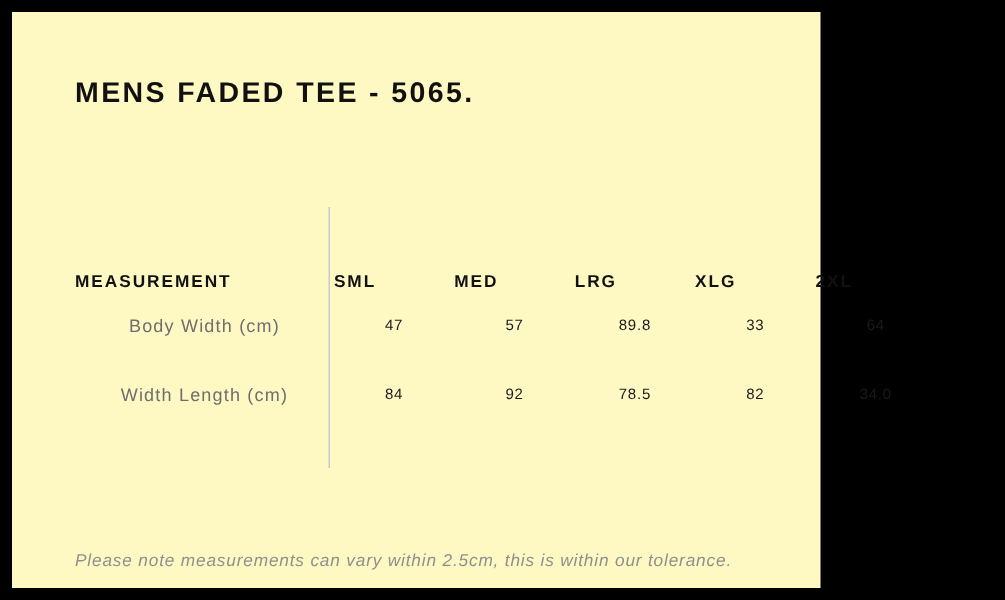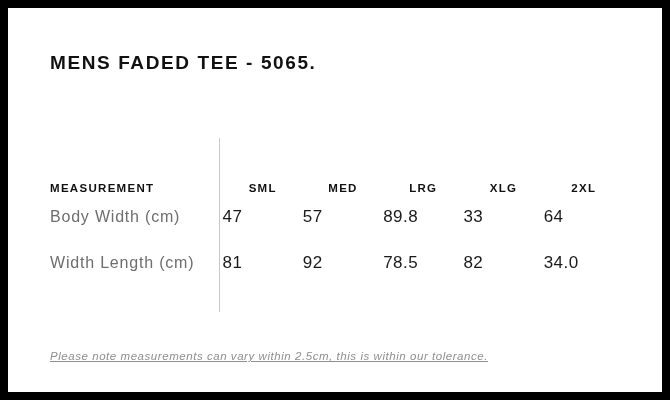--- a/index.html
+++ b/index.html
@@ -10,23 +10,23 @@
   body {
     width: 670px;
     height: 400px;
     font-family: "Liberation Sans", sans-serif;
     overflow: hidden;
   }
   .page {
     position: absolute;
     left: 8px;
     top: 8px;
-    width: 654px;
+    width: 539px;
     height: 384px;
-    background: #ffffff;
+    background: #fef9c3;
     box-sizing: border-box;
   }
   .title {
     position: absolute;
     left: 42px;
     top: 44px;
     font-size: 19px;
     font-weight: bold;
     letter-spacing: 1.6px;
     color: #111111;
@@ -56,60 +56,59 @@
     padding-bottom: 12px;
     font-size: 11.5px;
     font-weight: bold;
     letter-spacing: 1.3px;
     color: #111111;
   }
   .head-row th.label-cell {
     text-align: left;
   }
   .head-row th.size-cell {
-    text-align: center;
+    text-align: left;
   }
   .body-row td {
     height: 46px;
     vertical-align: middle;
     font-size: 12.5px;
     color: #3a3a3a;
     letter-spacing: 0.7px;
   }
   .body-row td.label-cell {
-    text-align: left;
+    text-align: center;
     color: #6e6e6e;
-    font-size: 16px;
+    font-size: 12px;
     letter-spacing: 0.8px;
   }
   .body-row td.size-cell {
-    text-align: left;
+    text-align: center;
     color: #1a1a1a;
-    font-size: 17px;
+    font-size: 10px;
     letter-spacing: 0.5px;
   }
   
   .divider {
     position: absolute;
     left: 211px;
     top: 130px;
     width: 1px;
     height: 174px;
     background: #c8c8c8;
   }
   .note {
     position: absolute;
     left: 42px;
-    top: 342px;
+    top: 360px;
     font-size: 11.5px;
     font-style: italic;
     color: #8f8f8f;
     letter-spacing: 0.55px;
     white-space: nowrap;
-    text-decoration: underline;
   }
 </style>
 </head>
 <body>
 
 <div class="page">
 
   <div class="title">MENS FADED TEE - 5065.</div>
 
   <div class="divider"></div>
@@ -138,21 +137,21 @@
         <tr class="body-row">
           <td class="label-cell">Body Width (cm)</td>
           <td class="size-cell">47</td>
           <td class="size-cell">57</td>
           <td class="size-cell">89.8</td>
           <td class="size-cell">33</td>
           <td class="size-cell">64</td>
         </tr>
         <tr class="body-row">
           <td class="label-cell">Width Length (cm)</td>
-          <td class="size-cell">81</td>
+          <td class="size-cell">84</td>
           <td class="size-cell">92</td>
           <td class="size-cell">78.5</td>
           <td class="size-cell">82</td>
           <td class="size-cell">34.0</td>
         </tr>
       </tbody>
     </table>
   </div>
 
   <div class="note">Please note measurements can vary within 2.5cm, this is within our tolerance.</div>

